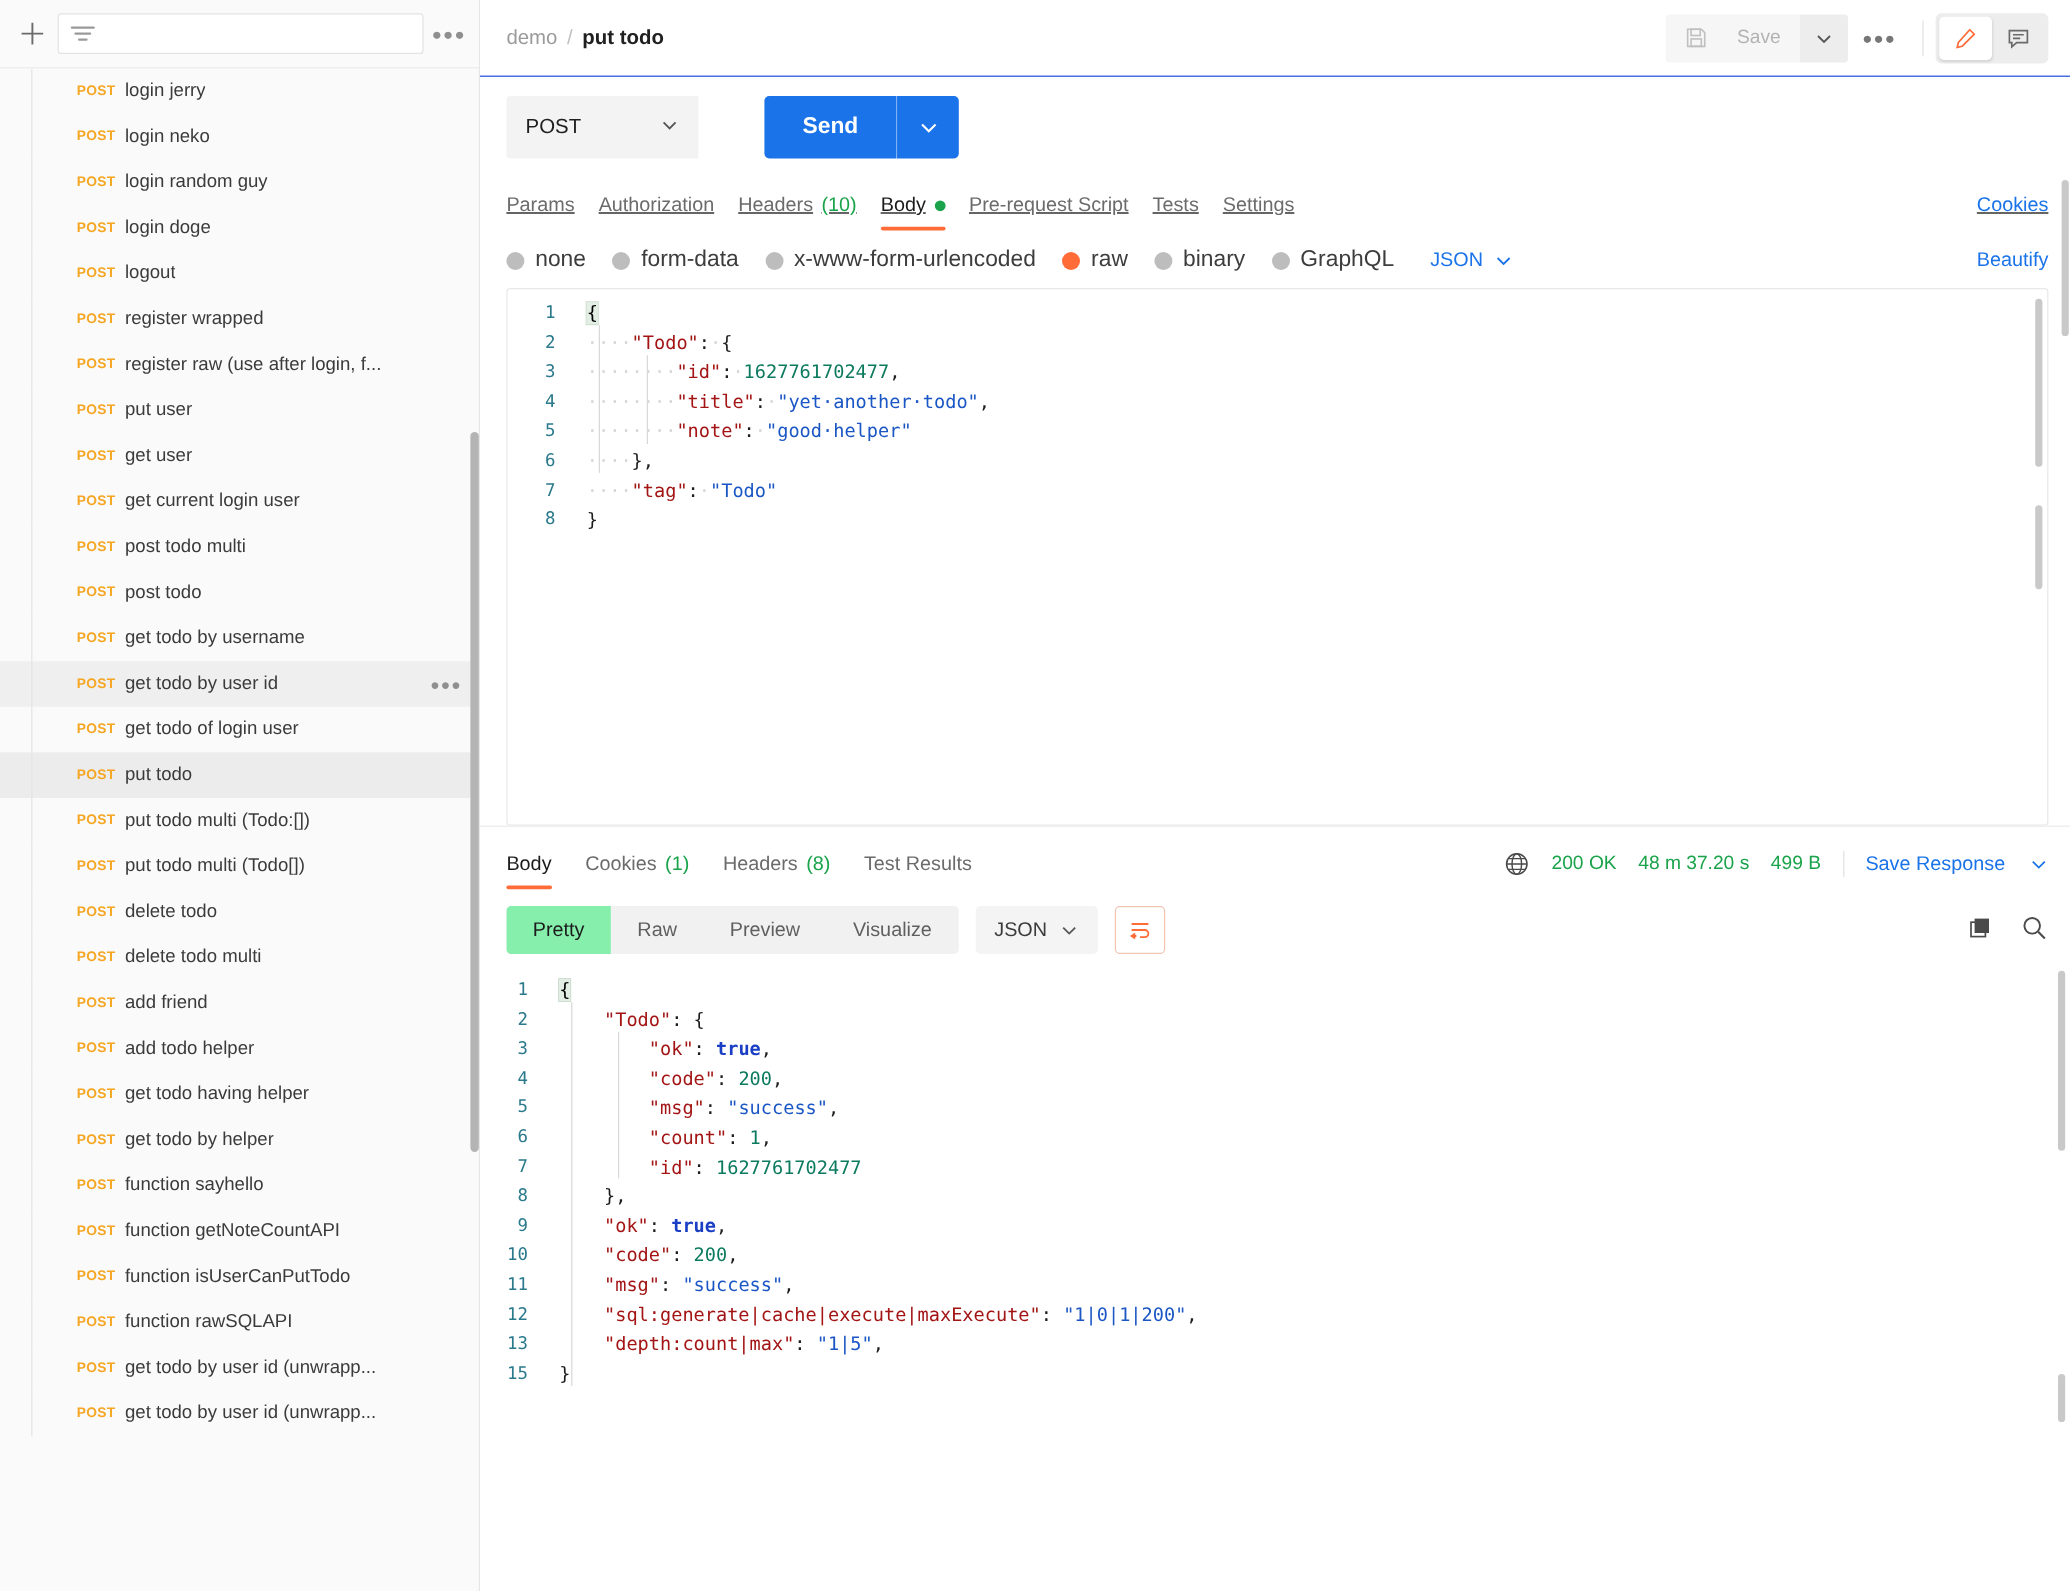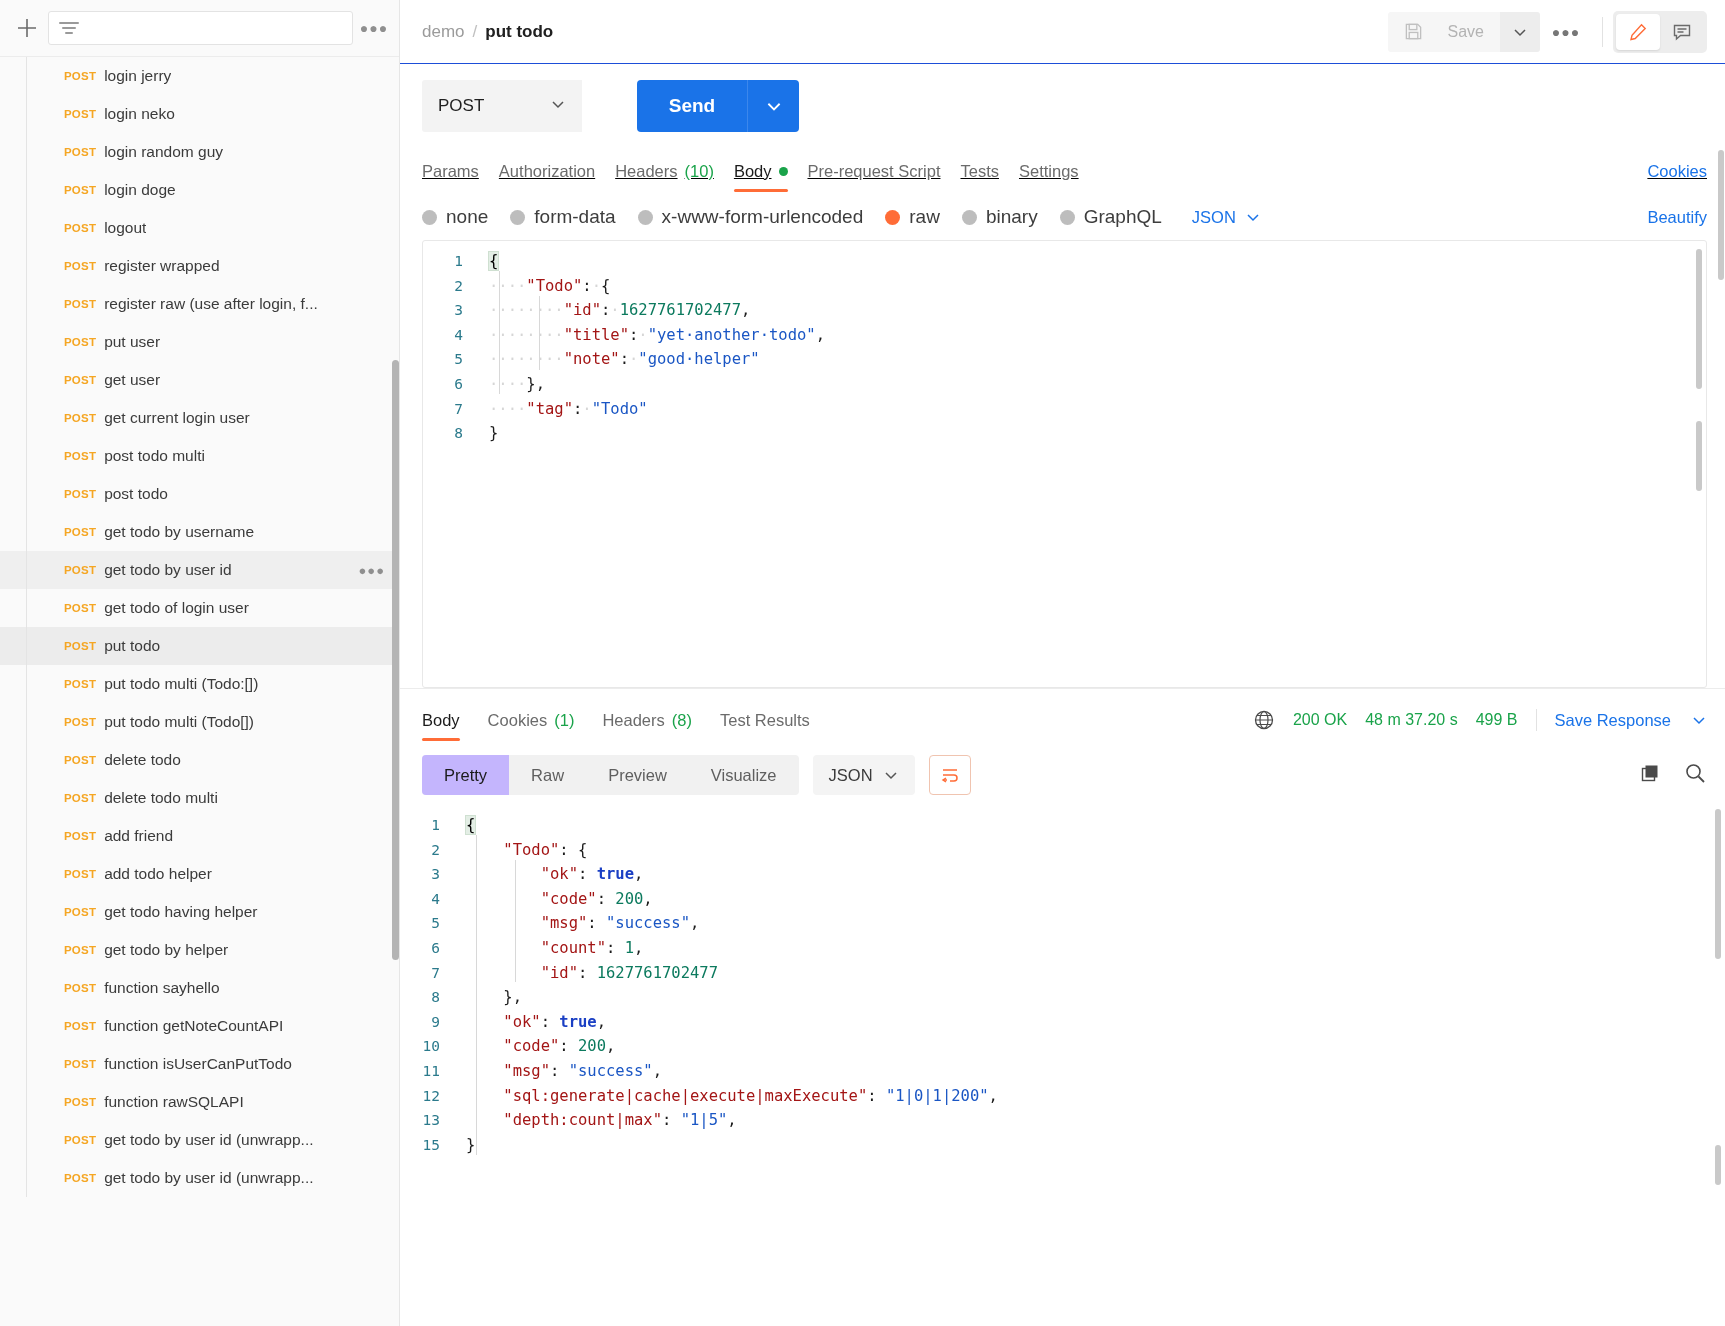--- a/index.html
+++ b/index.html
@@ -199,21 +199,21 @@
   }
   .rstat { margin-left:auto; display:flex; align-items:center; gap:18px; padding-bottom:10px; font-size:16px; }
   .globe { width:22px; height:22px; }
   .stat-ok { color: #1aa34a; }
   .sdiv { width:1px; height:22px; background:#e2e2e2; }
   .save-resp { color:#1a73e8; font-size:16.5px; display:flex; align-items:center; gap:20px; cursor:pointer; }
 
   .resp-toolbar { display:flex; align-items:center; padding: 14px 18px 10px 22px; gap: 14px; }
   .segs { display:flex; background:#f1f1f1; border-radius:4px; overflow:hidden; }
   .seg { padding: 0 22px; height: 40px; display:flex; align-items:center; font-size:16.5px; color:#5f5f5f; cursor:pointer; }
-  .seg.on { background:#c4b5fd; color:#1b1b1b; }
+  .seg.on { background:#86efac; color:#1b1b1b; }
   .fmt-sel { display:flex; align-items:center; gap:10px; background:#f4f4f4; border-radius:4px; height:40px; padding:0 16px; font-size:16.5px; color:#3b3b3b; cursor:pointer; }
   .wrap-btn { width:42px; height:40px; border:1px solid #f0c4b0; border-radius:4px; display:flex; align-items:center; justify-content:center; cursor:pointer; }
   .tb-right { margin-left:auto; display:flex; align-items:center; gap:22px; }
   .icon-btn { cursor:pointer; color:#4a4a4a; }
 
   .resp-code { flex:1; position:relative; overflow:hidden; }
   .resp-scroll { position:absolute; right:4px; width:6px; border-radius:3px; background:#c9c9c9; }
 
   .outer-scroll-r { position:absolute; right:1px; top:0; width:6px; background:#c9c9c9; border-radius:3px; }
 </style>

